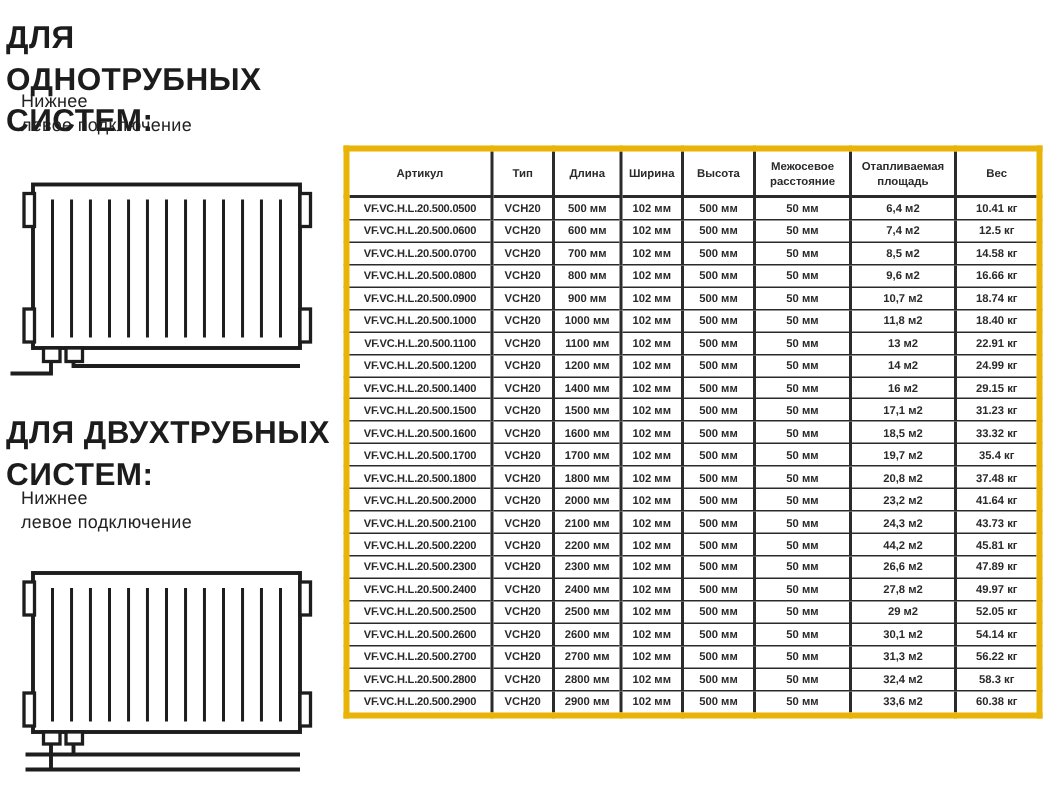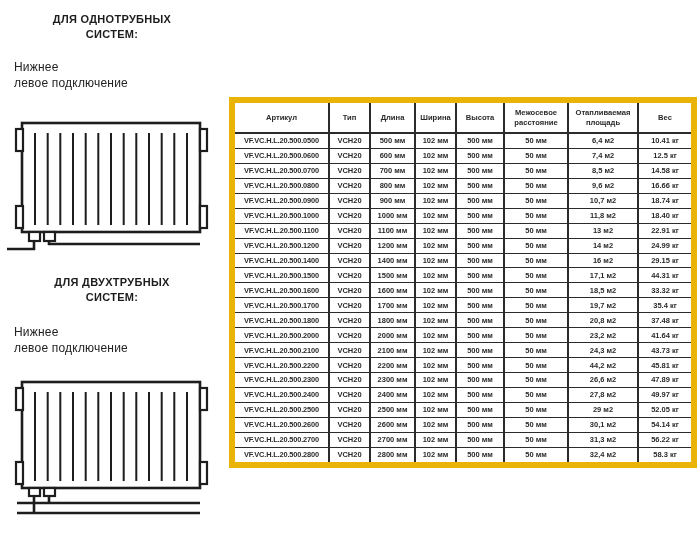--- a/index.html
+++ b/index.html
@@ -1,31 +1,31 @@
 <!DOCTYPE html>
 <html><head>
 <meta charset="utf-8">
 <style>
   html,body{margin:0;padding:0;background:#ffffff;}
   .page{position:relative;width:700px;height:535px;background:#ffffff;overflow:hidden;
         font-family:"Liberation Sans",sans-serif;color:#1f1f1f;}
-  .sec-title{position:absolute;width:216px;text-align:center;font-weight:bold;
-             font-size:11px;line-height:1.32;letter-spacing:.3px;color:#1c1c1c;}
+  .sec-title{position:absolute;width:216px;text-align:left;font-weight:bold;
+             font-size:21px;line-height:1.32;letter-spacing:.3px;color:#1c1c1c;}
   .sec-sub{position:absolute;font-weight:normal;font-size:12px;line-height:1.3;
            letter-spacing:.2px;color:#222;}
   #sec1-title{left:4px;top:12px;}
   #sec1-sub{left:14px;top:60px;}
   #sec2-title{left:4px;top:275px;}
   #sec2-sub{left:14px;top:325px;}
   .diagram{position:absolute;left:5px;}
   #diagram1{top:113px;}
   #diagram2{top:372px;}
   .spec-table{position:absolute;left:229px;top:97px;width:412px;border-collapse:collapse;
               table-layout:fixed;font-weight:bold;color:#2a2a2a;
-              border:6px solid #eab308;}
+              border:4px solid #eab308;}
   .spec-table th,.spec-table td{border:1px solid #2b2b2b;border-left-width:2px;
               text-align:center;vertical-align:middle;overflow:hidden;white-space:nowrap;}
   .spec-table th{height:29px;font-size:7.6px;line-height:1.3;padding:0 2px;white-space:normal;
               border-bottom-width:2px;}
   .spec-table td{height:13.95px;font-size:7.5px;padding:0;}
   .spec-table td.article{font-size:7.4px;letter-spacing:-0.15px;}
   col.c-article{width:97px;} col.c-type{width:41px;} col.c-length{width:45px;}
   col.c-width{width:41px;} col.c-height{width:48px;} col.c-axle{width:64px;}
   col.c-area{width:70px;} col.c-weight{width:56px;}
   svg .ln{stroke:#1d1d1d;fill:none;}
@@ -197,21 +197,21 @@
           <td>29.15 кг</td>
         </tr>
         <tr>
           <td class="article">VF.VC.H.L.20.500.1500</td>
           <td>VCH20</td>
           <td>1500 мм</td>
           <td>102 мм</td>
           <td>500 мм</td>
           <td>50 мм</td>
           <td>17,1 м2</td>
-          <td>44.31 кг</td>
+          <td>31.23 кг</td>
         </tr>
         <tr>
           <td class="article">VF.VC.H.L.20.500.1600</td>
           <td>VCH20</td>
           <td>1600 мм</td>
           <td>102 мм</td>
           <td>500 мм</td>
           <td>50 мм</td>
           <td>18,5 м2</td>
           <td>33.32 кг</td>
@@ -319,16 +319,26 @@
         <tr>
           <td class="article">VF.VC.H.L.20.500.2800</td>
           <td>VCH20</td>
           <td>2800 мм</td>
           <td>102 мм</td>
           <td>500 мм</td>
           <td>50 мм</td>
           <td>32,4 м2</td>
           <td>58.3 кг</td>
         </tr>
+        <tr>
+          <td class="article">VF.VC.H.L.20.500.2900</td>
+          <td>VCH20</td>
+          <td>2900 мм</td>
+          <td>102 мм</td>
+          <td>500 мм</td>
+          <td>50 мм</td>
+          <td>33,6 м2</td>
+          <td>60.38 кг</td>
+        </tr>
       </tbody>
   </table>
 
 </div>
 
 </body></html>

